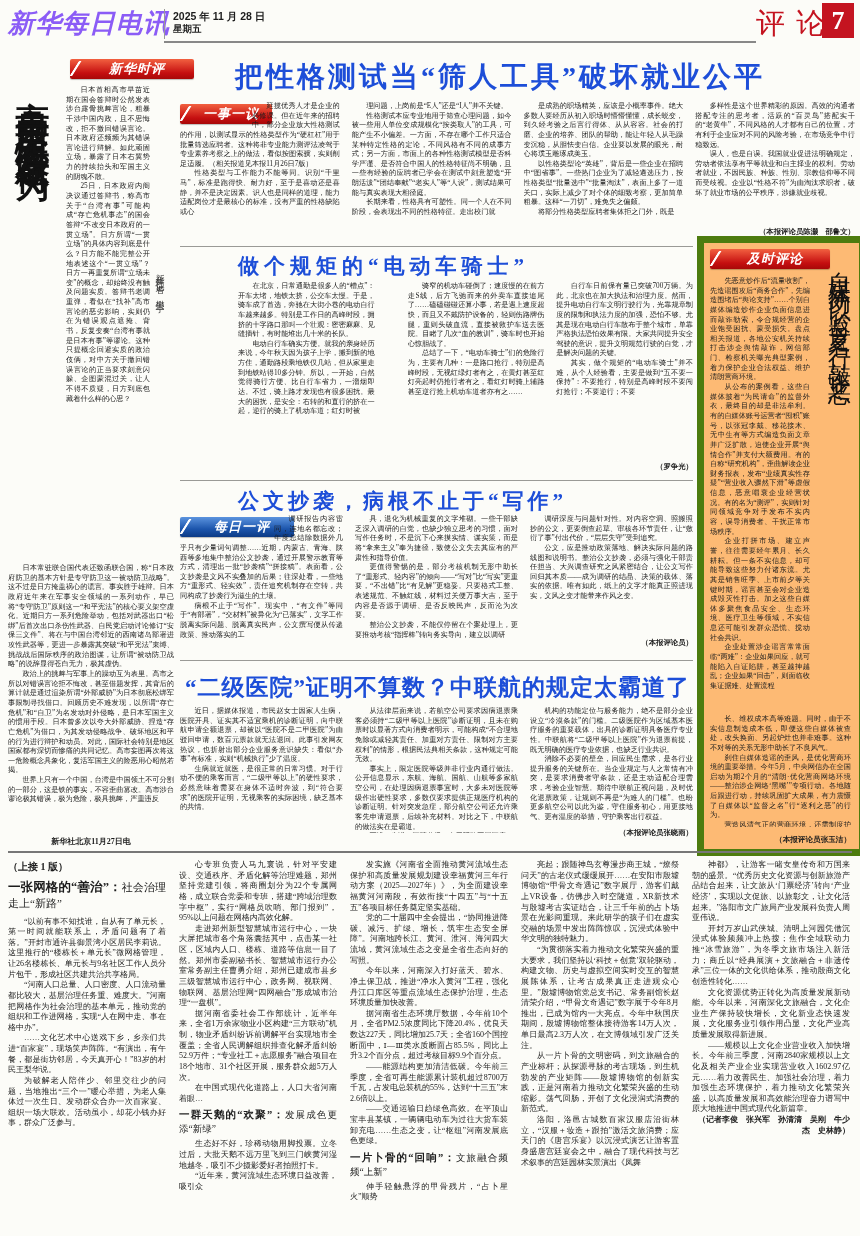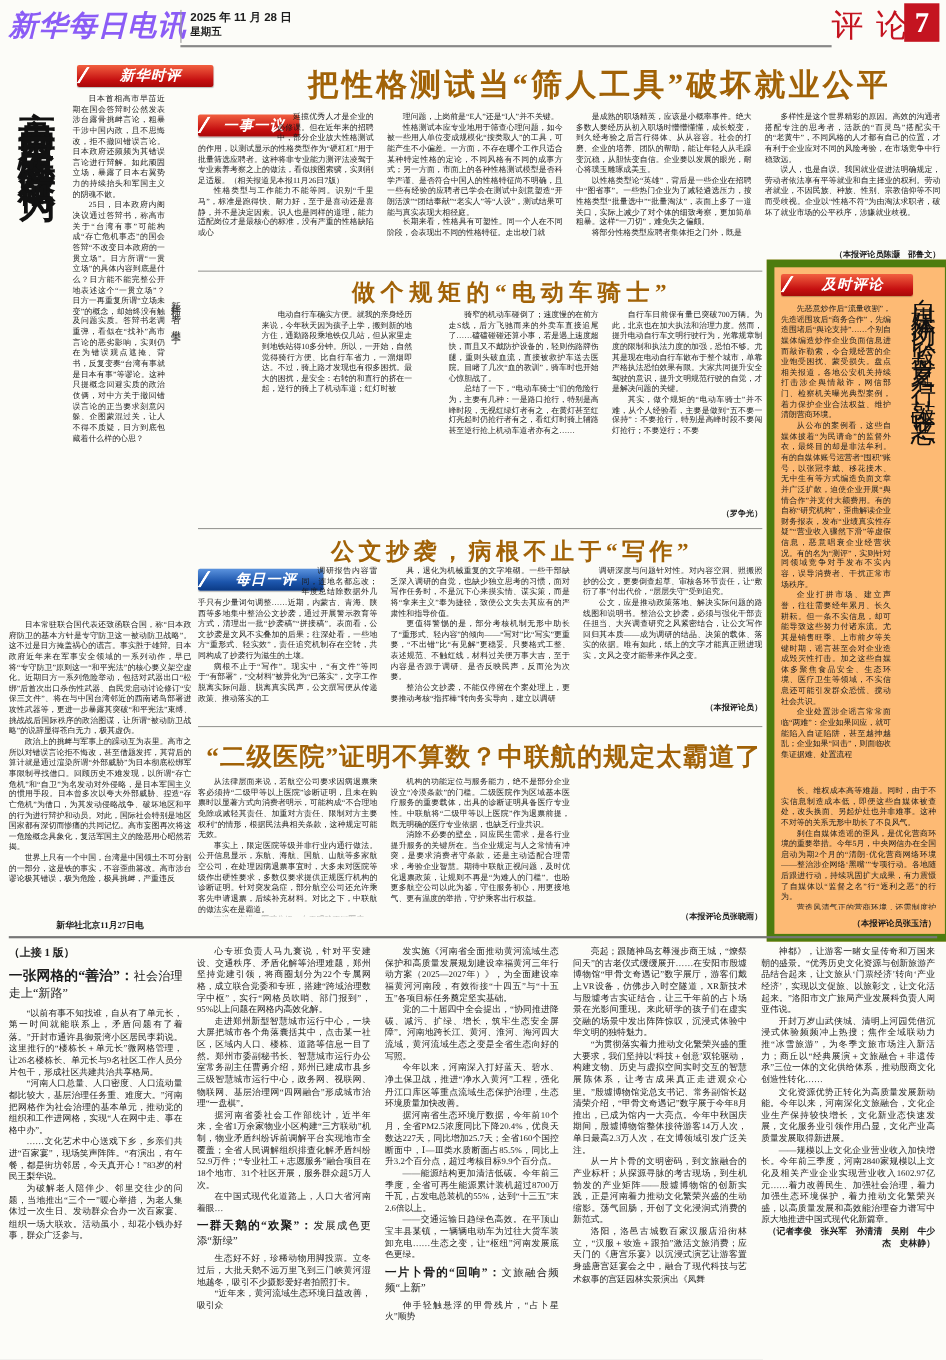--- a/index.html
+++ b/index.html
@@ -9,21 +9,21 @@
   .red{color:#c41420;}
   .rule{position:absolute;background:#9a9a96;height:1px;}
   .banner{position:absolute;height:20px;color:#fff;font-weight:700;font-style:italic;
           font-size:13px;line-height:20px;text-align:center;border-radius:2px;
           background:linear-gradient(180deg,#f26040 0%,#c50f10 70%,#a80808 100%);
           box-shadow:0 1px 1px rgba(0,0,0,.25);letter-spacing:1px;white-space:nowrap;padding:0 8px 0 18px;}
   .banner .swoosh{position:absolute;left:4px;top:2px;width:10px;height:15px;
           border-left:3px solid #fff;transform:skewX(-32deg);border-radius:1px;}
   .banner.blue{background:linear-gradient(180deg,#5b93de 0%,#1c55ac 60%,#0b3a85 100%);}
   .vert{writing-mode:vertical-rl;text-orientation:upright;}
-  .headline{font-weight:700;text-align:center;color:#a16207;}
+  .headline{font-weight:700;color:#1d4ed8;}
   .col-flex{position:absolute;display:flex;}
   .col{overflow:hidden;font-size:7.2px;line-height:1.34;text-align:justify;}
   .col p{margin:0;text-indent:2em;}
   .byline{font-weight:700;text-align:right;}
   .bottom .col{font-size:8px;line-height:1.33;}
   .subhead{font-weight:700;font-size:10.5px;text-indent:0 !important;margin:4px 0 3px 0 !important;}
   .subhead .lt{font-weight:400;font-size:9.5px;}
   #redbox{position:absolute;border:7px solid #4d7c0f;background:#fdba74;}
   #pagenum{position:absolute;background:#c41420;color:#fff;font-weight:700;
            text-align:center;font-family:"Liberation Serif",serif;}
@@ -84,20 +84,21 @@
         <p>误人，也是自误。我国就业促进法明确规定，劳动者依法享有平等就业和自主择业的权利。劳动者就业，不因民族、种族、性别、宗教信仰等不同而受歧视。企业以“性格不符”为由淘汰求职者，破坏了就业市场的公平秩序，涉嫌就业歧视。</p>
       </div>
   </div>
   <div class="byline abs" style="left:695px;top:227px;width:160px;font-size:7.4px;">（本报评论员陈灏　邵鲁文）</div>
 
   <div class="rule" style="left:180px;top:246px;width:513px;"></div>
 
   <div class="headline abs" style="left:238px;top:252px;width:455px;font-size:21px;letter-spacing:5px;">做个规矩的“电动车骑士”</div>
   <div class="col-flex" style="left:238px;top:282px;width:455px;height:184px;gap:12px;">
     <div class="col" style="width:144px;height:184px;">
+        <p>在北京，日常通勤是很多人的“槽点”：开车太堵，地铁太挤，公交车太慢。于是，骑车成了首选，奔驰在大街小巷的电动自行车越来越多。特别是工作日的高峰时段，拥挤的十字路口那叫一个壮观：密密麻麻、见缝插针，有时能堆出几十米的长队。</p>
         <p>电动自行车确实方便。就我的亲身经历来说，今年秋天因为孩子上学，搬到新的地方住，通勤路段乘地铁仅几站，但从家里走到地铁站得10多分钟。所以，一开始，自然觉得骑行方便、比自行车省力，一溜烟即达。不过，骑上路才发现也有很多困扰。最大的困扰，是安全：右转的和直行的挤在一起，逆行的骑上了机动车道；红灯时被</p>
       </div>
     <div class="col" style="width:144px;height:184px;margin-left:21px;">
         <p>骑窄的机动车碰倒了；速度慢的在前方走S线，后方飞驰而来的外卖车直接追尾了……磕磕碰碰还算小事，若是遇上速度超快，而且又不戴防护设备的，轻则伤路牌伤腿，重则头破血流，直接被救护车送去医院。目睹了几次“血的教训”，骑车时也开始心惊胆战了。</p>
         <p>总结了一下，“电动车骑士”们的危险行为，主要有几种：一是路口抢行，特别是高峰时段，无视红绿灯者有之，在黄灯甚至红灯亮起时仍抢行者有之，看红灯时骑上辅路甚至逆行抢上机动车道者亦有之……</p>
       </div>
     <div class="col" style="width:144px;height:184px;">
         <p>自行车日前保有量已突破700万辆。为此，北京也在加大执法和治理力度。然而，提升电动自行车文明行驶行为，光靠规章制度的限制和执法力度的加强，恐怕不够。尤其是现在电动自行车散布于整个城市，单靠严格执法恐怕效果有限。大家共同提升安全驾驶的意识，提升文明规范行驶的自觉，才是解决问题的关键。</p>
         <p>其实，做个规矩的“电动车骑士”并不难，从个人经验看，主要是做到“五不要一保持”：不要抢行，特别是高峰时段不要闯灯抢行；不要逆行；不要</p>
       </div>
@@ -125,20 +126,24 @@
         <p>调研深度与问题针对性。对内容空洞、照搬照抄的公文，更要倒查起草、审核各环节责任，让“敷衍了事”付出代价，“层层失守”受到追究。</p>
         <p>公文，应是推动政策落地、解决实际问题的路线图和说明书。整治公文抄袭，必须与强化干部责任担当、大兴调查研究之风紧密结合，让公文写作回归其本质——成为调研的结晶、决策的载体、落实的依据。唯有如此，纸上的文字才能真正照进现实，文风之变才能带来作风之变。</p>
       </div>
   </div>
   <div class="byline abs" style="left:530px;top:638px;width:163px;font-size:7.4px;">（本报评论员）</div>
 
   <div class="rule" style="left:180px;top:660px;width:513px;"></div>
 
   <div class="headline abs" style="left:185px;top:672px;width:510px;font-size:23px;letter-spacing:1px;">“二级医院”证明不算数？中联航的规定太霸道了</div>
   <div class="col-flex" style="left:180px;top:707px;width:513px;height:126px;gap:12px;">
+    <div class="col" style="width:163px;height:126px;">
+        <p>近日，据媒体报道，市民赵女士因家人生病，医院开具、证实其不适宜乘机的诊断证明，向中联航申请全额退票，却被以“医院不是二甲医院”为由驳回申请，数百元票款就无法退回。此事引发网友热议，也折射出部分企业服务意识缺失：看似“办事”有标准，实则“机械执行”少了温度。</p>
+        <p>生病就近就医，是很正常的日常习惯。对于行动不便的乘客而言，“二级甲等以上”的硬性要求，必然意味着需要在身体不适时奔波，到“符合要求”的医院开证明，无视乘客的实际困境，缺乏基本的共情。</p>
+      </div>
     <div class="col" style="width:163px;height:126px;">
         <p>从法律层面来说，若航空公司要求因病退票乘客必须持“二级甲等以上医院”诊断证明，且未在购票时以显著方式向消费者明示，可能构成“不合理地免除或减轻其责任、加重对方责任、限制对方主要权利”的情形，根据民法典相关条款，这种规定可能无效。</p>
         <p>事实上，限定医院等级并非行业内通行做法。公开信息显示，东航、海航、国航、山航等多家航空公司，在处理因病退票事宜时，大多未对医院等级作出硬性要求，多数仅要求提供正规医疗机构的诊断证明。针对突发急症，部分航空公司还允许乘客先申请退票，后续补充材料。对比之下，中联航的做法实在是霸道。</p>
         <p>更进一步讲，医院分级，在于明确不同医疗</p>
       </div>
     <div class="col" style="width:163px;height:126px;">
         <p>机构的功能定位与服务能力，绝不是部分企业设立“冷漠条款”的门槛。二级医院作为区域基本医疗服务的重要载体，出具的诊断证明具备医疗专业性。中联航将“二级甲等以上医院”作为退票前提，既无明确的医疗专业依据，也缺乏行业共识。</p>
         <p>消除不必要的壁垒，回应民生需求，是各行业提升服务的关键所在。当企业规定与人之常情有冲突，是要求消费者守条款，还是主动适配合理需求，考验企业智慧。期待中联航正视问题，及时优化退票政策，让规则不再是“为难人的门槛”。也盼更多航空公司以此为鉴，守住服务初心，用更接地气、更有温度的举措，守护乘客出行权益。</p>
       </div>
   </div>

